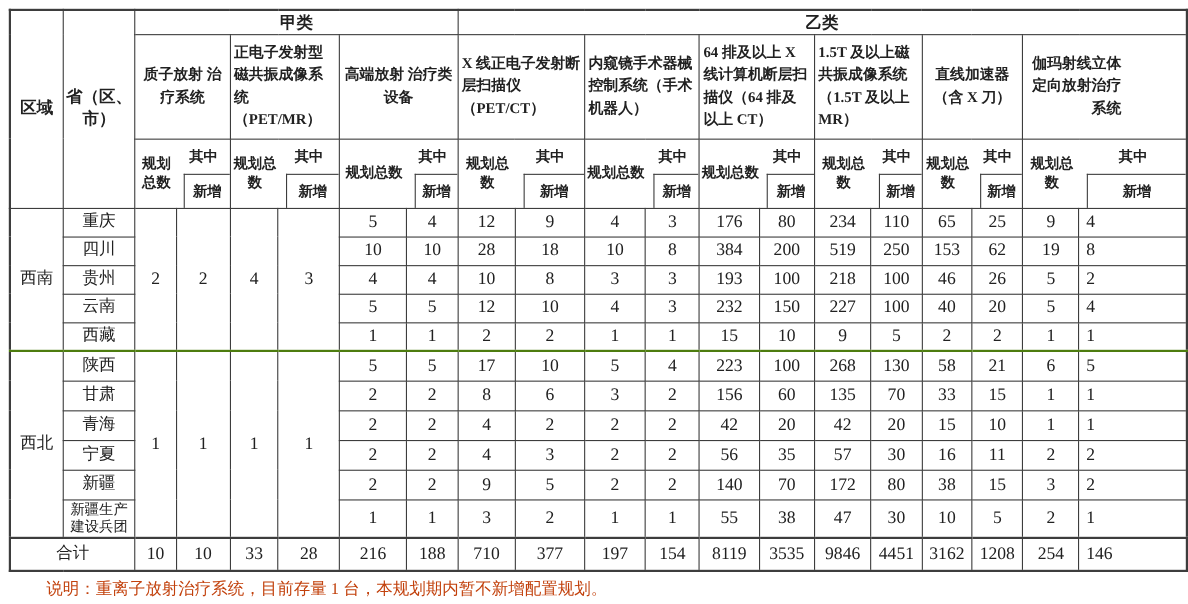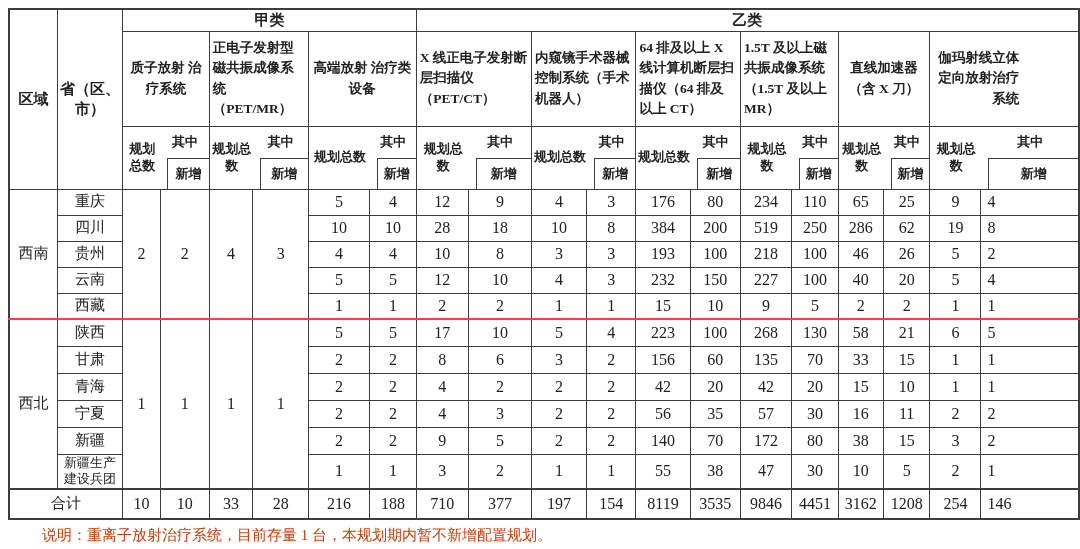--- a/index.html
+++ b/index.html
@@ -22,21 +22,21 @@
   .gq{display:flex;align-items:center;justify-content:center;font-family:Liberation Serif, serif;}
   .gn{display:flex;align-items:center;justify-content:center;
       border-top:1px solid #3d3d3d;border-left:1px solid #3d3d3d;margin-left:6px;}
   tbody td.num{font-size:16px;}
   tbody td.lblcell{font-size:15px;line-height:1.3;padding:0 2px;margin-top:40px;}
   tbody td.prov-small{font-size:13px;line-height:1.25;}
   tr.sw{height:26px;}
   tr.nw{height:27px;}
   tr.tall{height:35px;}
   tr.total{height:30px;border-radius:15px;}
-  tr.sep td{border-top:2px solid #ef4444;}
+  tr.sep td{border-top:2px solid #4d7c0f;}
   tr.total td{border-top:2px solid #3d3d3d;}
   td.last{text-align:left;padding-left:6px;}
   .note{position:absolute;left:42px;top:526px;margin:0;font-size:15px;color:#c2410c;}
 </style>
 </head>
 <body>
 
 <div class="page">
   <table class="tbl">
     <colgroup id="cols">
@@ -175,21 +175,21 @@
           <td class="num">10</td>
           <td class="num">10</td>
           <td class="num">28</td>
           <td class="num">18</td>
           <td class="num">10</td>
           <td class="num">8</td>
           <td class="num">384</td>
           <td class="num">200</td>
           <td class="num">519</td>
           <td class="num">250</td>
-          <td class="num">286</td>
+          <td class="num">153</td>
           <td class="num">62</td>
           <td class="num">19</td>
           <td class="num last">8</td>
         </tr>
         <tr class="sw">
           <td class="lblcell">贵州</td>
           <td class="num">4</td>
           <td class="num">4</td>
           <td class="num">10</td>
           <td class="num">8</td>

